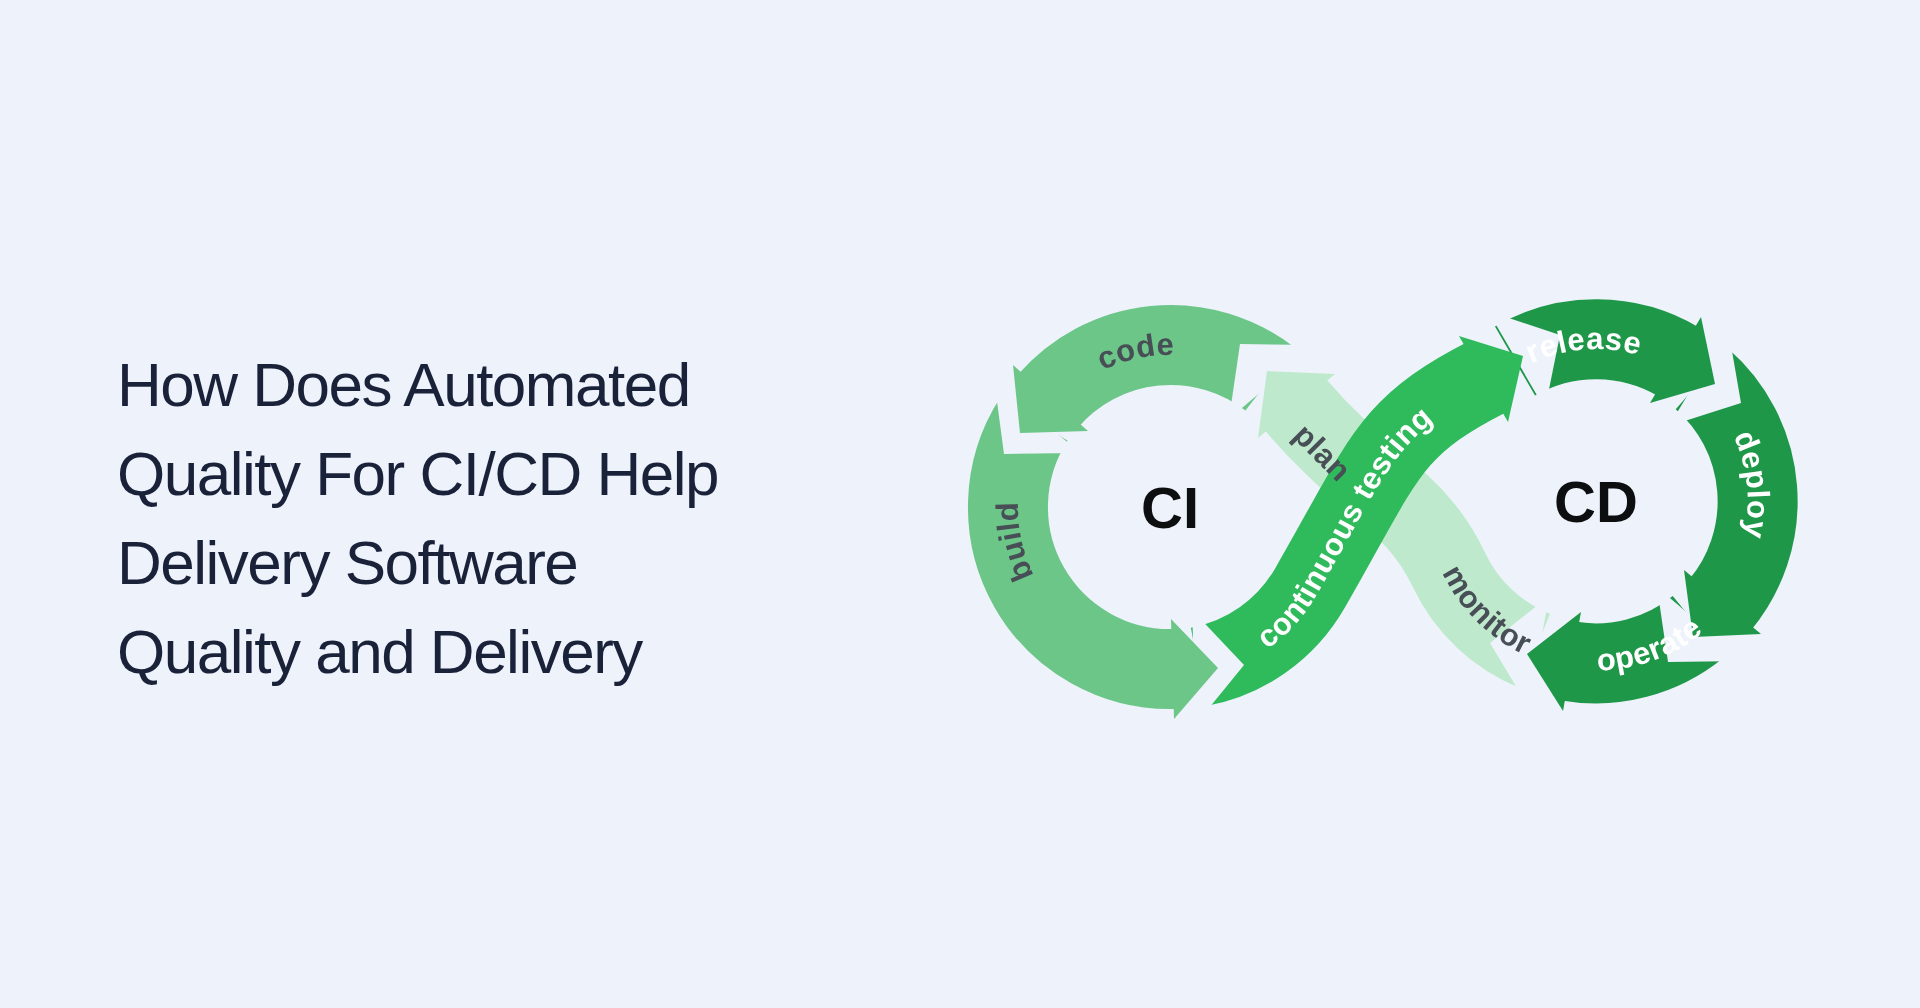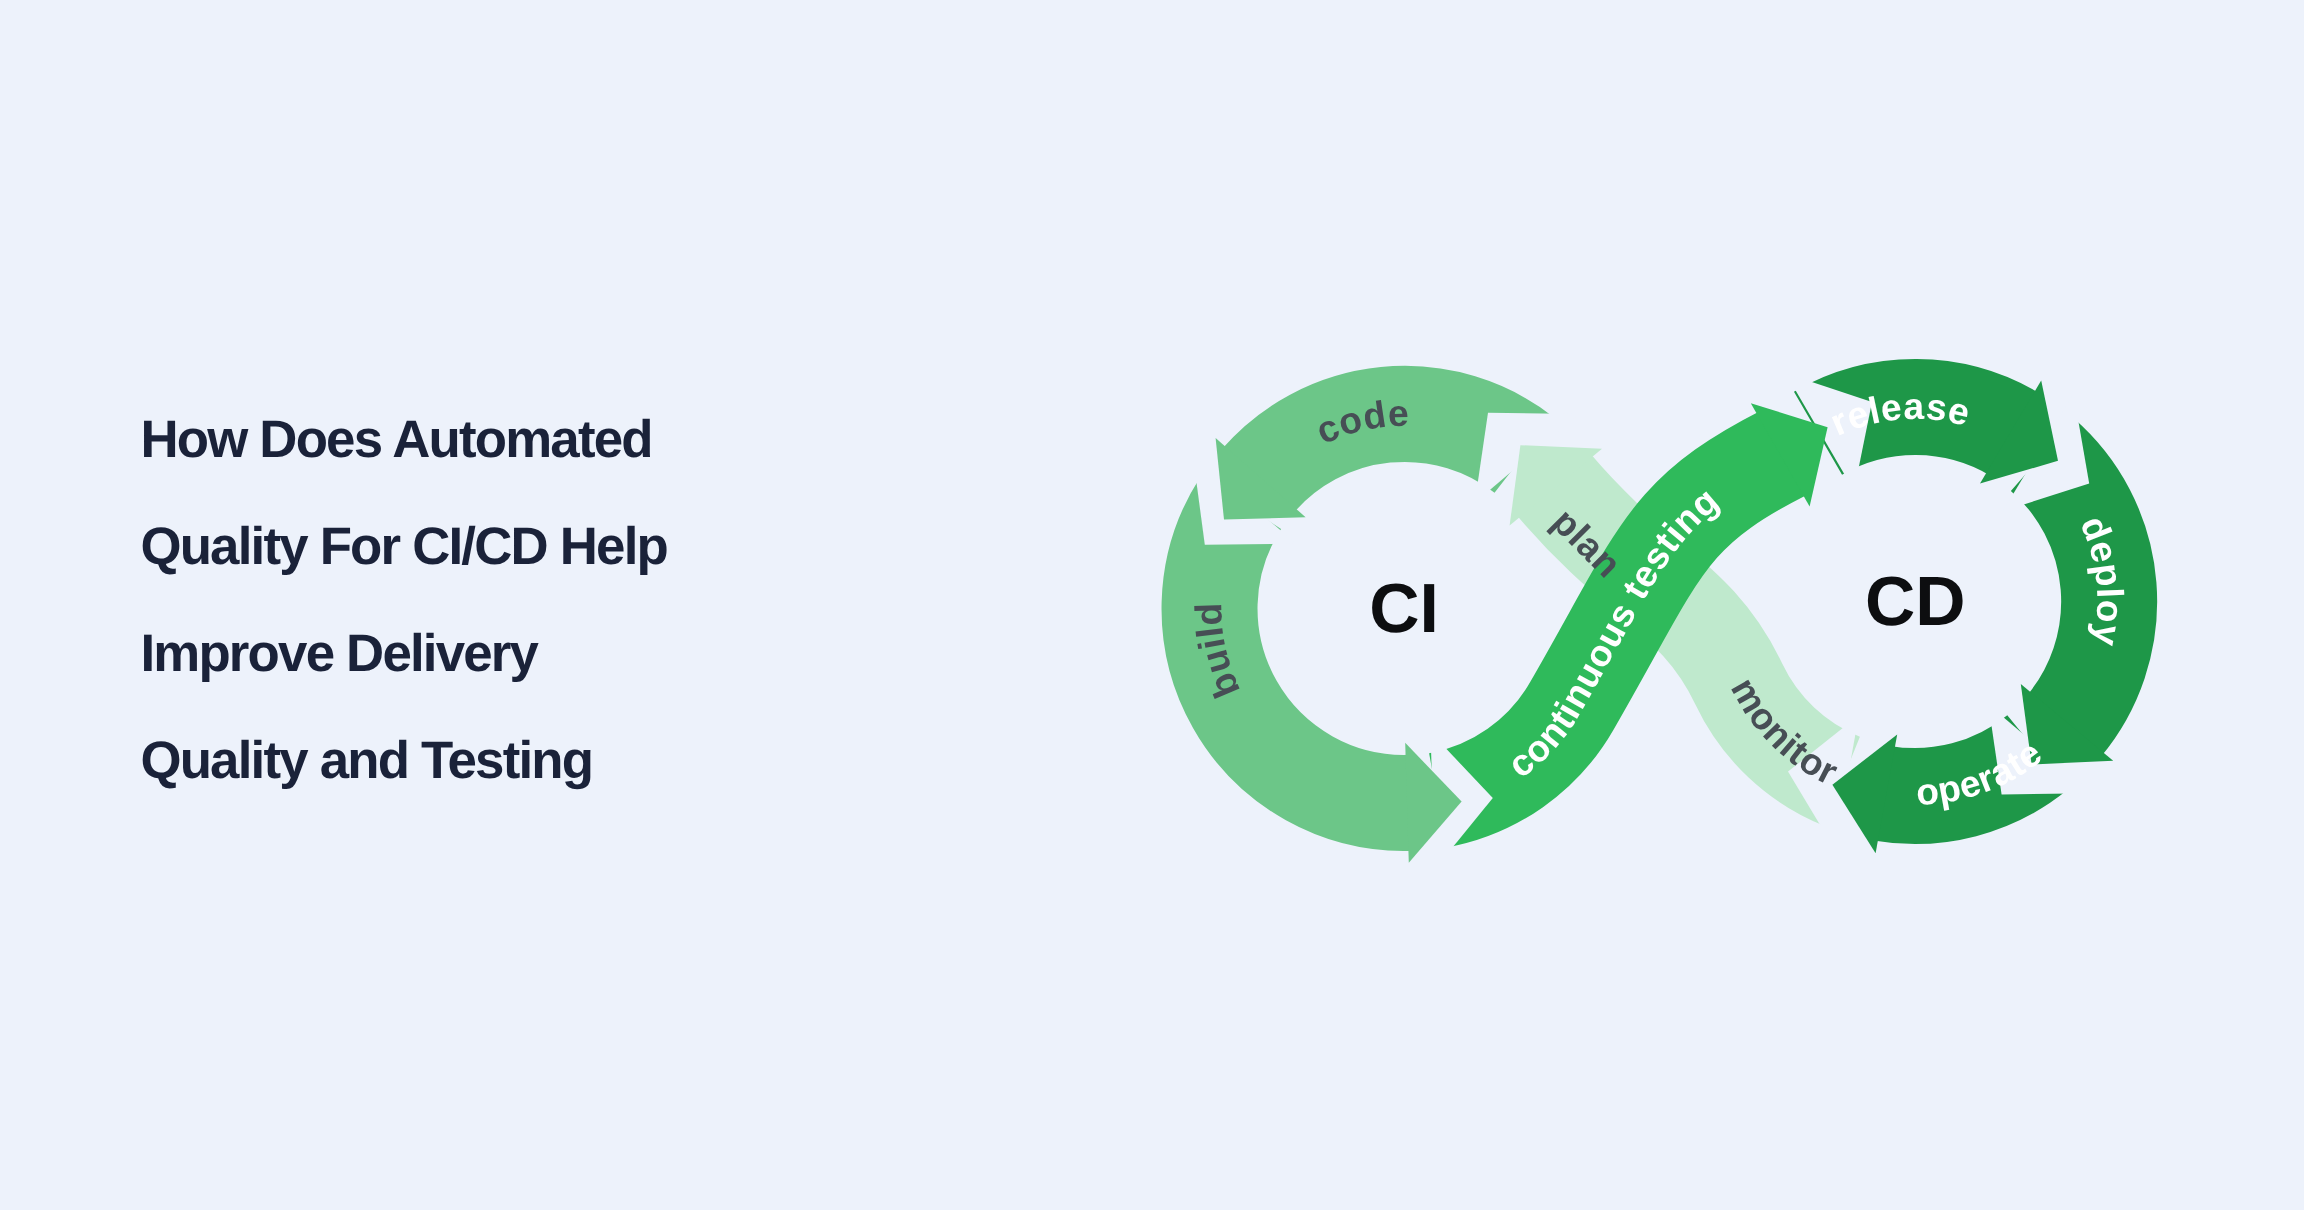--- a/index.html
+++ b/index.html
@@ -6,25 +6,25 @@
   body {
     width: 1920px; height: 1008px;
     background: #edf2fb;
     overflow: hidden;
     font-family: "Liberation Sans", sans-serif;
     position: relative;
   }
   .hero { position: absolute; inset: 0; }
   h1.headline {
     position: absolute;
-    left: 117px; top: 322px;
+    left: 117px; top: 340px;
     margin: 0;
-    font-size: 44px;
+    font-size: 62px;
     line-height: 89px;
-    font-weight: 700;
+    font-weight: 400;
     letter-spacing: -1.5px;
     color: #1a2239;
   }
   h1.headline span { display: block; }
   svg.diagram {
     position: absolute;
     left: 960px; top: 185px;
     width: 860px; height: 650px;
   }
   .seg { fill: none; stroke-width: 80; }
@@ -40,22 +40,22 @@
   }
 </style>
 </head>
 <body>
 
 <div class="hero">
 
   <h1 class="headline">
     <span>How Does Automated</span>
     <span>Quality For CI/CD Help</span>
-    <span>Improve Delivery</span>
-    <span>Quality and Testing</span>
+    <span>Delivery Software</span>
+    <span>Quality and Delivery</span>
   </h1>
 
   <svg class="diagram" viewBox="0 0 860 650">
     <defs>
       <path id="tp-code" d="M 85,235 A 152 152 0 0 1 308,206"></path>
       <path id="tp-build" d="M 146,460 A 152 152 0 0 1 67,270"></path>
       <path id="tp-release" d="M 520,218 A 152 152 0 0 1 743,208"></path>
       <path id="tp-deploy" d="M 734,200 A 152 152 0 0 1 734,432"></path>
       <path id="tp-operate" d="M 527,446 A 170 170 0 0 0 783,401"></path>
       <path id="tp-monitor" d="M 467,331 A 170 170 0 0 0 621,485"></path>

